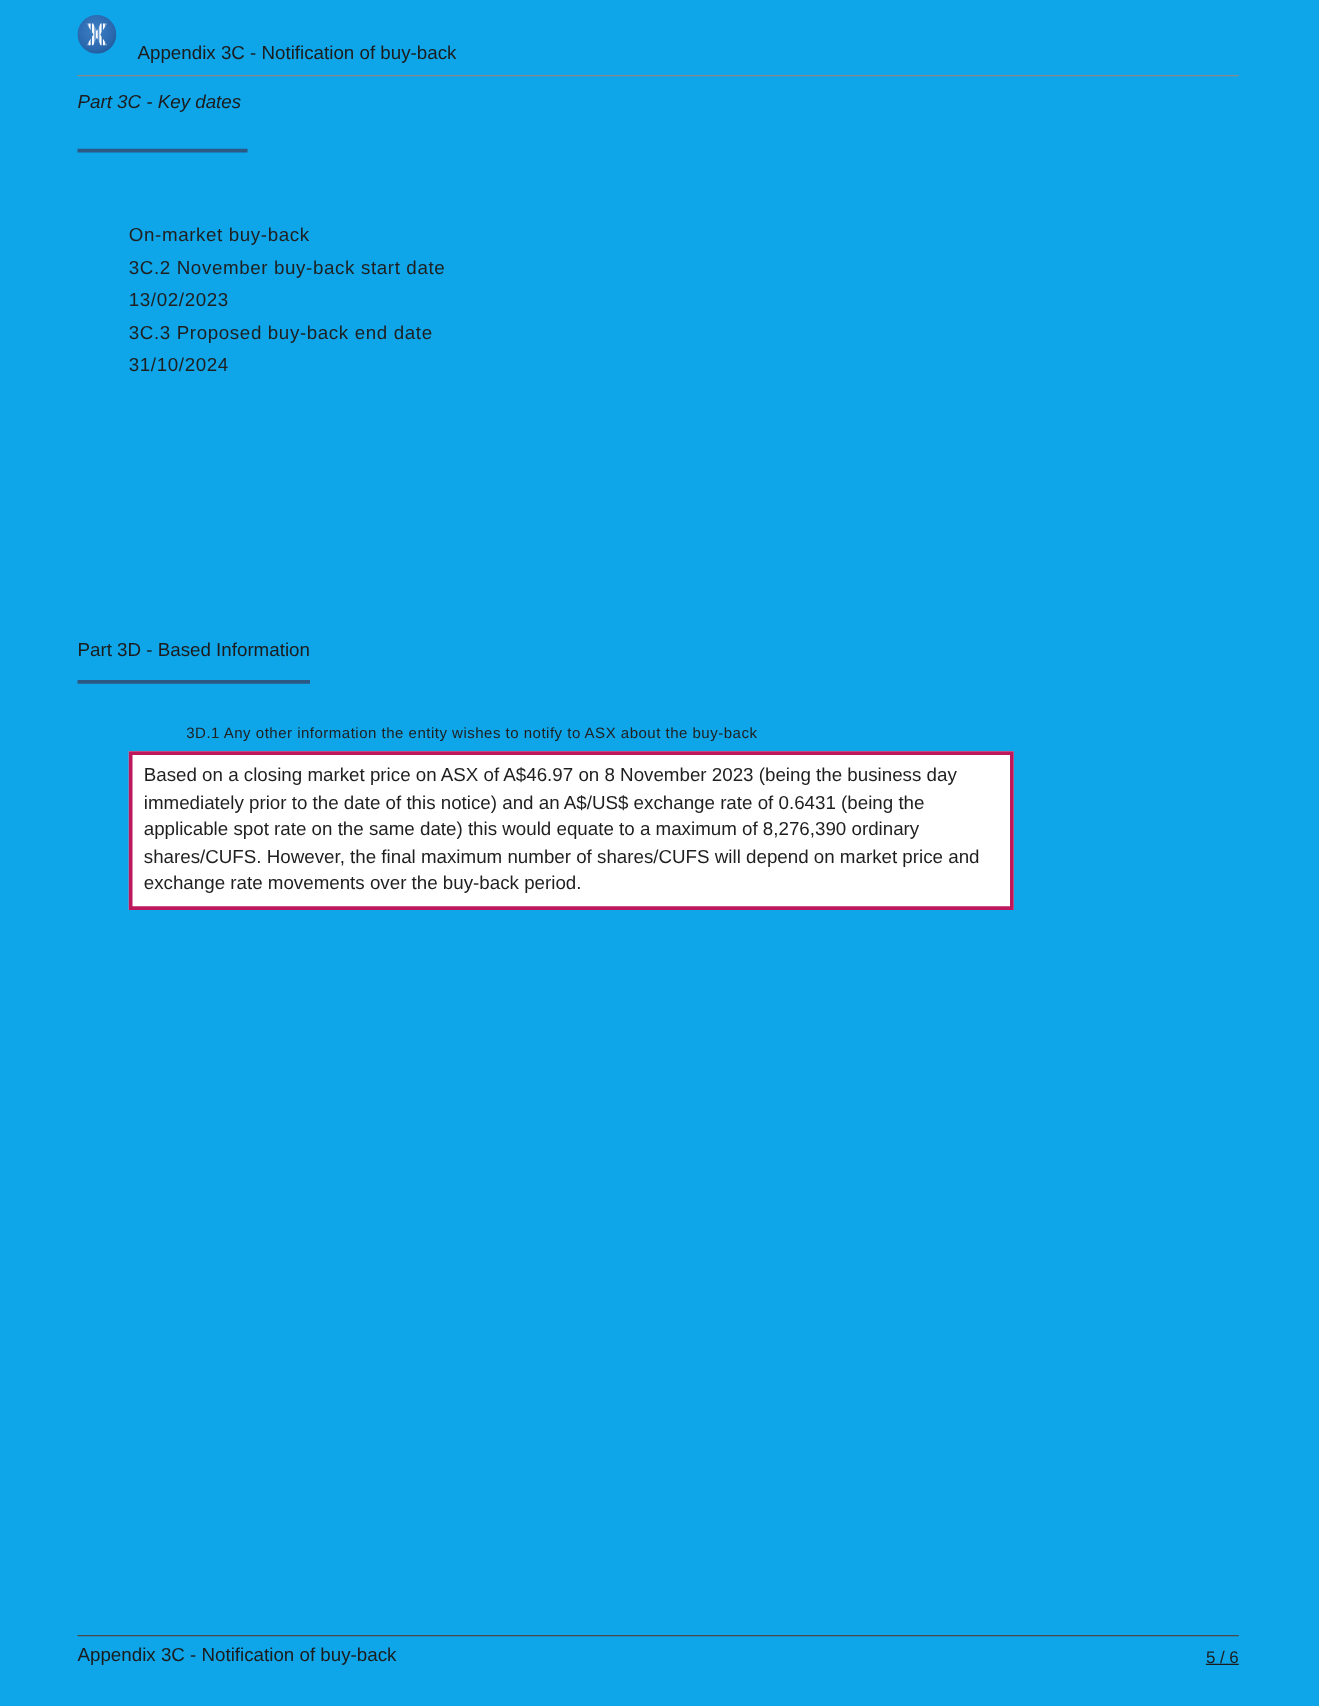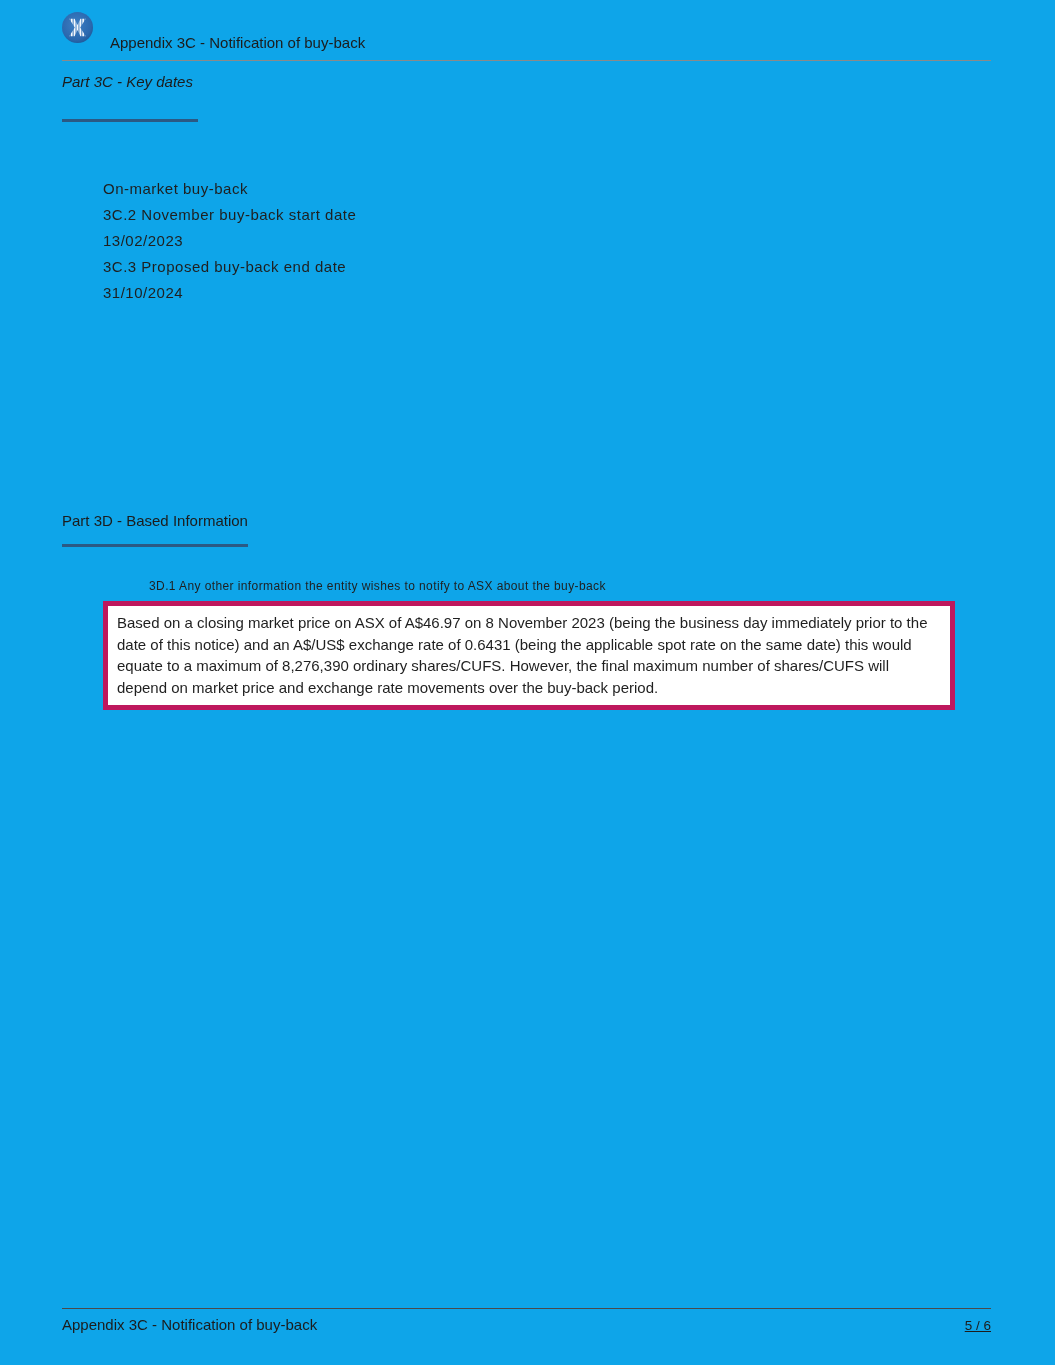--- a/index.html
+++ b/index.html
@@ -83,23 +83,23 @@
     font-size: 12px;
     letter-spacing: 0.4px;
     white-space: nowrap;
     color: #1f1f1f;
     margin-left: 46px;
   }
   .s3d-box {
     position: absolute;
     left: 103px;
     top: 601px;
-    width: 852px;
+    width: 708px;
     box-sizing: border-box;
-    border: 5px solid #be185d;
+    border: 3px solid #be185d;
     padding: 6px 9px 7px 9px;
     font-size: 15px;
     line-height: 21.5px;
     color: #1f1f1f;
     background: #ffffff;
   }
 
   
   .footer {
     position: absolute;

